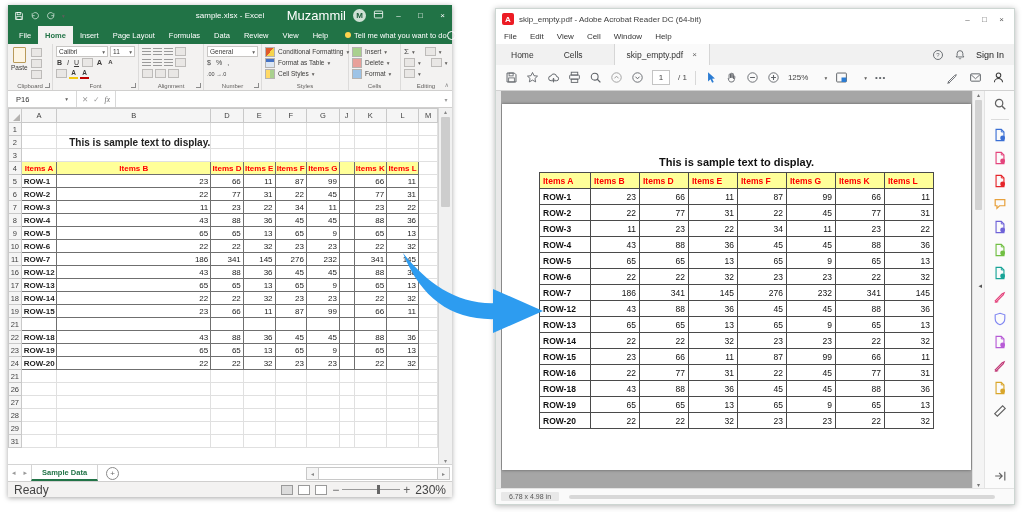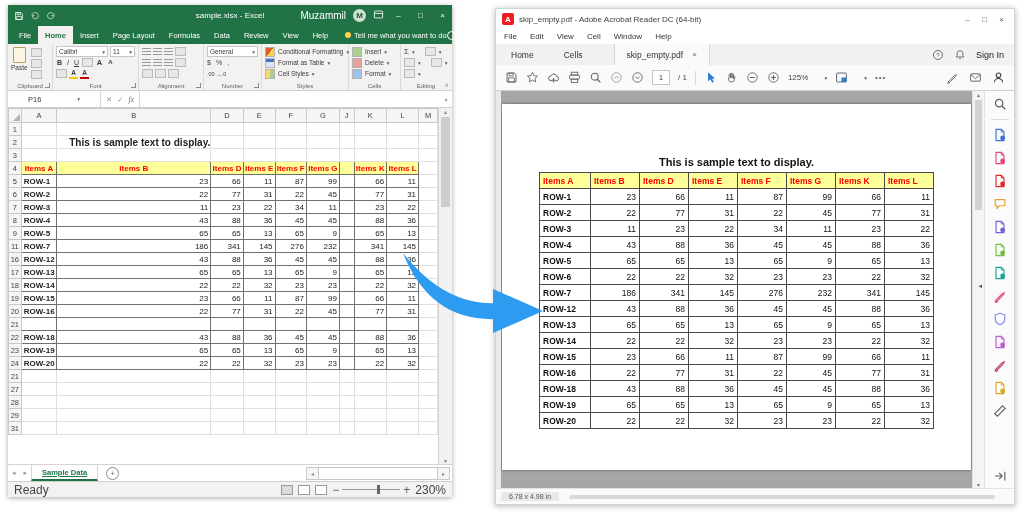--- a/index.html
+++ b/index.html
@@ -7,21 +7,21 @@
   .canvas{position:absolute;left:0;top:0;width:1024px;height:512px;background:#fff;}
   .win{position:absolute;display:flex;flex-direction:column;background:#b91c1c;}
 
   
   #excel-win{left:8px;top:5px;width:444px;height:492px;box-shadow:0 1px 5px rgba(0,0,0,.35);}
   .xl-titlebar{height:21px;background:#217346;display:flex;align-items:center;color:#fff;font-size:8px;padding:0 2px 0 6px;position:relative;flex:none;}
   .xl-qat{display:flex;gap:6px;align-items:center;z-index:2;}
   .xl-qat svg{width:10px;height:10px;display:block;}
   .xl-title{position:absolute;left:0;right:0;text-align:center;font-size:8px;color:#fff;}
   .xl-tb-right{margin-left:auto;display:flex;align-items:center;gap:7px;z-index:2;}
-  .xl-user{font-size:10px;}
+  .xl-user{font-size:13px;}
   .xl-avatar{width:13px;height:13px;border-radius:50%;background:#cfe0d5;color:#1d5c3b;font-size:8px;font-weight:bold;display:flex;align-items:center;justify-content:center;}
   .winbtn{width:15px;text-align:center;font-size:8px;color:#fff;}
   .xl-tabbar{height:18px;background:#217346;display:flex;align-items:stretch;color:#fff;font-size:7.5px;flex:none;padding-left:4px;}
   #xl-tab-list{display:flex;align-items:stretch;}
   .xl-tab{padding:0 7px;display:flex;align-items:center;white-space:nowrap;}
   .xl-tab.active{background:#f3f2f1;color:#217346;font-weight:bold;}
   .xl-tellme{display:flex;align-items:center;gap:3px;margin-left:10px;white-space:nowrap;}
   .bulb{width:6px;height:6px;border-radius:50%;background:#ffd34d;flex:none;}
   .xl-share{margin-left:auto;display:flex;align-items:center;gap:3px;padding-right:9px;white-space:nowrap;}
   .share-ic{width:7px;height:7px;border-radius:50%;border:1px solid #fff;flex:none;}
@@ -49,21 +49,21 @@
   .srow{display:flex;align-items:center;gap:3px;height:11px;white-space:nowrap;}
   .sic{width:8px;height:8px;border:1px solid #b5b3b1;background:linear-gradient(135deg,#e05a2b 0 50%,#f6d44c 50% 100%);flex:none;}
   .sic.tbl{background:linear-gradient(#4472c4 0 40%,#dce6f2 40% 100%);}
   .sic.cs{background:linear-gradient(90deg,#ffd966 0 50%,#a9d08e 50% 100%);}
   .cic{width:8px;height:8px;border:1px solid #b5b3b1;flex:none;}
   .cic.ins{background:#a9d08e;} .cic.del{background:#e8a09a;} .cic.fmt{background:#9dc3e6;}
   .ed-sym{font-size:8px;color:#444;}
   .ribbon-collapse{position:absolute;right:3px;bottom:2px;font-size:6px;color:#8a8a8a;}
 
   .formula-bar{height:16px;display:flex;align-items:stretch;background:#fff;border-bottom:1px solid #d0cfce;font-size:7.5px;flex:none;}
-  .name-box{width:52px;border-right:1px solid #d8d8d8;display:flex;align-items:center;justify-content:space-between;padding:0 20px;color:#333;}
+  .name-box{width:52px;border-right:1px solid #d8d8d8;display:flex;align-items:center;justify-content:space-between;padding:0 8px;color:#333;}
   .fx-btns{display:flex;gap:5px;align-items:center;padding:0 5px;border-right:1px solid #d8d8d8;color:#9a9a9a;}
   .fx-it{font-style:italic;font-family:"Liberation Serif",serif;color:#6a6a6a;}
   .fml-input{flex:1;}
   .fml-exp{width:12px;display:flex;align-items:center;justify-content:center;color:#9a9a9a;font-size:6px;}
 
   .grid-wrap{flex:1;display:flex;overflow:hidden;background:#fff;min-height:0;}
   .grid-area{flex:1;overflow:hidden;}
   table.xlgrid{border-collapse:collapse;table-layout:fixed;font-size:8px;color:#222;}
   .xlgrid th,.xlgrid td{padding:0;height:13px;overflow:visible;white-space:nowrap;box-sizing:border-box;}
   .xlgrid thead th{height:14px;background:#f5f5f5;border:1px solid #c9c9c9;color:#3f3f3f;font-weight:normal;font-size:7.5px;text-align:center;}
@@ -75,21 +75,21 @@
   td.hdr{background:#FFFF99;color:#FF0000;font-weight:bold;text-align:center;font-size:8px;}
   td.rlab{font-weight:bold;text-align:left;padding-left:2px;}
   td.num{text-align:right;padding-right:2px;}
   td.sheet-title{font-weight:bold;font-size:10px;padding-left:12px;overflow:visible;}
   .vscroll{width:13px;background:#f1f1f1;border-left:1px solid #d4d4d4;display:flex;flex-direction:column;align-items:center;font-size:6px;color:#888;flex:none;}
   .vthumb{width:9px;height:90px;background:#cdcdcd;border-radius:1px;margin-top:2px;}
   .vscroll .vbot{margin-top:auto;}
 
   .sheetbar{height:16px;display:flex;align-items:center;background:#fff;border-top:1px solid #d4d4d4;font-size:7.5px;flex:none;color:#444;}
   .snav{color:#9a9a9a;padding:0 4px;font-size:7px;}
-  .sheet-tab{height:100%;display:flex;align-items:center;padding:0 10px;background:#fff;color:#217346;font-weight:bold;border-bottom:2px solid #217346;border-right:1px solid #d4d4d4;border-left:1px solid #d4d4d4;box-sizing:border-box;text-decoration:underline;}
+  .sheet-tab{height:100%;display:flex;align-items:center;padding:0 10px;background:#fff;color:#217346;font-weight:bold;border-bottom:2px solid #217346;border-right:1px solid #d4d4d4;border-left:1px solid #d4d4d4;box-sizing:border-box;}
   .addsheet{width:11px;height:11px;border:1px solid #8a8a8a;border-radius:50%;display:flex;align-items:center;justify-content:center;color:#6a6a6a;font-size:8px;margin-left:8px;}
   .hscroll{margin-left:auto;display:flex;align-items:center;margin-right:2px;}
   .hsbtn{width:11px;height:11px;border:1px solid #c8c8c8;background:#f5f5f5;color:#8a8a8a;font-size:6px;display:flex;align-items:center;justify-content:center;}
   .hstrack{width:118px;height:11px;border:1px solid #c8c8c8;border-left:none;border-right:none;background:#fff;}
 
   .statusbar{height:15px;background:#f3f2f1;border-top:1px solid #d0cfce;display:flex;align-items:center;font-size:12px;color:#444;padding:0 6px;gap:6px;flex:none;}
   .sb-right{margin-left:auto;display:flex;align-items:center;gap:5px;}
   .vic{width:10px;height:8px;border:1px solid #9a9a9a;background:#fff;}
   .vic.sel{background:#dcdcdc;}
   .zslider{display:flex;align-items:center;gap:3px;color:#666;}
@@ -501,20 +501,33 @@
                 <td class="gc tb num">65</td>
                 <td class="gc tb num">13</td>
                 <td class="gc tb num">65</td>
                 <td class="gc tb num">9</td>
                 <td class="gc tb"></td>
                 <td class="gc tb num">65</td>
                 <td class="gc tb num">13</td>
                 <td class="gc"></td>
               </tr>
               <tr>
+                <th class="rowh">10</th>
+                <td class="gc tb rlab">ROW-6</td>
+                <td class="gc tb num">22</td>
+                <td class="gc tb num">22</td>
+                <td class="gc tb num">32</td>
+                <td class="gc tb num">23</td>
+                <td class="gc tb num">23</td>
+                <td class="gc tb"></td>
+                <td class="gc tb num">22</td>
+                <td class="gc tb num">32</td>
+                <td class="gc"></td>
+              </tr>
+              <tr>
                 <th class="rowh">11</th>
                 <td class="gc tb rlab">ROW-7</td>
                 <td class="gc tb num">186</td>
                 <td class="gc tb num">341</td>
                 <td class="gc tb num">145</td>
                 <td class="gc tb num">276</td>
                 <td class="gc tb num">232</td>
                 <td class="gc tb"></td>
                 <td class="gc tb num">341</td>
                 <td class="gc tb num">145</td>
@@ -566,33 +579,20 @@
                 <td class="gc tb num">66</td>
                 <td class="gc tb num">11</td>
                 <td class="gc tb num">87</td>
                 <td class="gc tb num">99</td>
                 <td class="gc tb"></td>
                 <td class="gc tb num">66</td>
                 <td class="gc tb num">11</td>
                 <td class="gc"></td>
               </tr>
               <tr>
-                <th class="rowh">20</th>
-                <td class="gc tb rlab">ROW-16</td>
-                <td class="gc tb num">22</td>
-                <td class="gc tb num">77</td>
-                <td class="gc tb num">31</td>
-                <td class="gc tb num">22</td>
-                <td class="gc tb num">45</td>
-                <td class="gc tb"></td>
-                <td class="gc tb num">77</td>
-                <td class="gc tb num">31</td>
-                <td class="gc"></td>
-              </tr>
-              <tr>
                 <th class="rowh">21</th>
                 <td class="gc tb"></td>
                 <td class="gc tb"></td>
                 <td class="gc tb"></td>
                 <td class="gc tb"></td>
                 <td class="gc tb"></td>
                 <td class="gc tb"></td>
                 <td class="gc tb"></td>
                 <td class="gc tb"></td>
                 <td class="gc tb"></td>
@@ -632,20 +632,33 @@
                 <td class="gc tb num">32</td>
                 <td class="gc tb num">23</td>
                 <td class="gc tb num">23</td>
                 <td class="gc tb"></td>
                 <td class="gc tb num">22</td>
                 <td class="gc tb num">32</td>
                 <td class="gc"></td>
               </tr>
               <tr>
                 <th class="rowh">21</th>
+                <td class="gc"></td>
+                <td class="gc"></td>
+                <td class="gc"></td>
+                <td class="gc"></td>
+                <td class="gc"></td>
+                <td class="gc"></td>
+                <td class="gc"></td>
+                <td class="gc"></td>
+                <td class="gc"></td>
+                <td class="gc"></td>
+              </tr>
+              <tr>
+                <th class="rowh">26</th>
                 <td class="gc"></td>
                 <td class="gc"></td>
                 <td class="gc"></td>
                 <td class="gc"></td>
                 <td class="gc"></td>
                 <td class="gc"></td>
                 <td class="gc"></td>
                 <td class="gc"></td>
                 <td class="gc"></td>
                 <td class="gc"></td>

